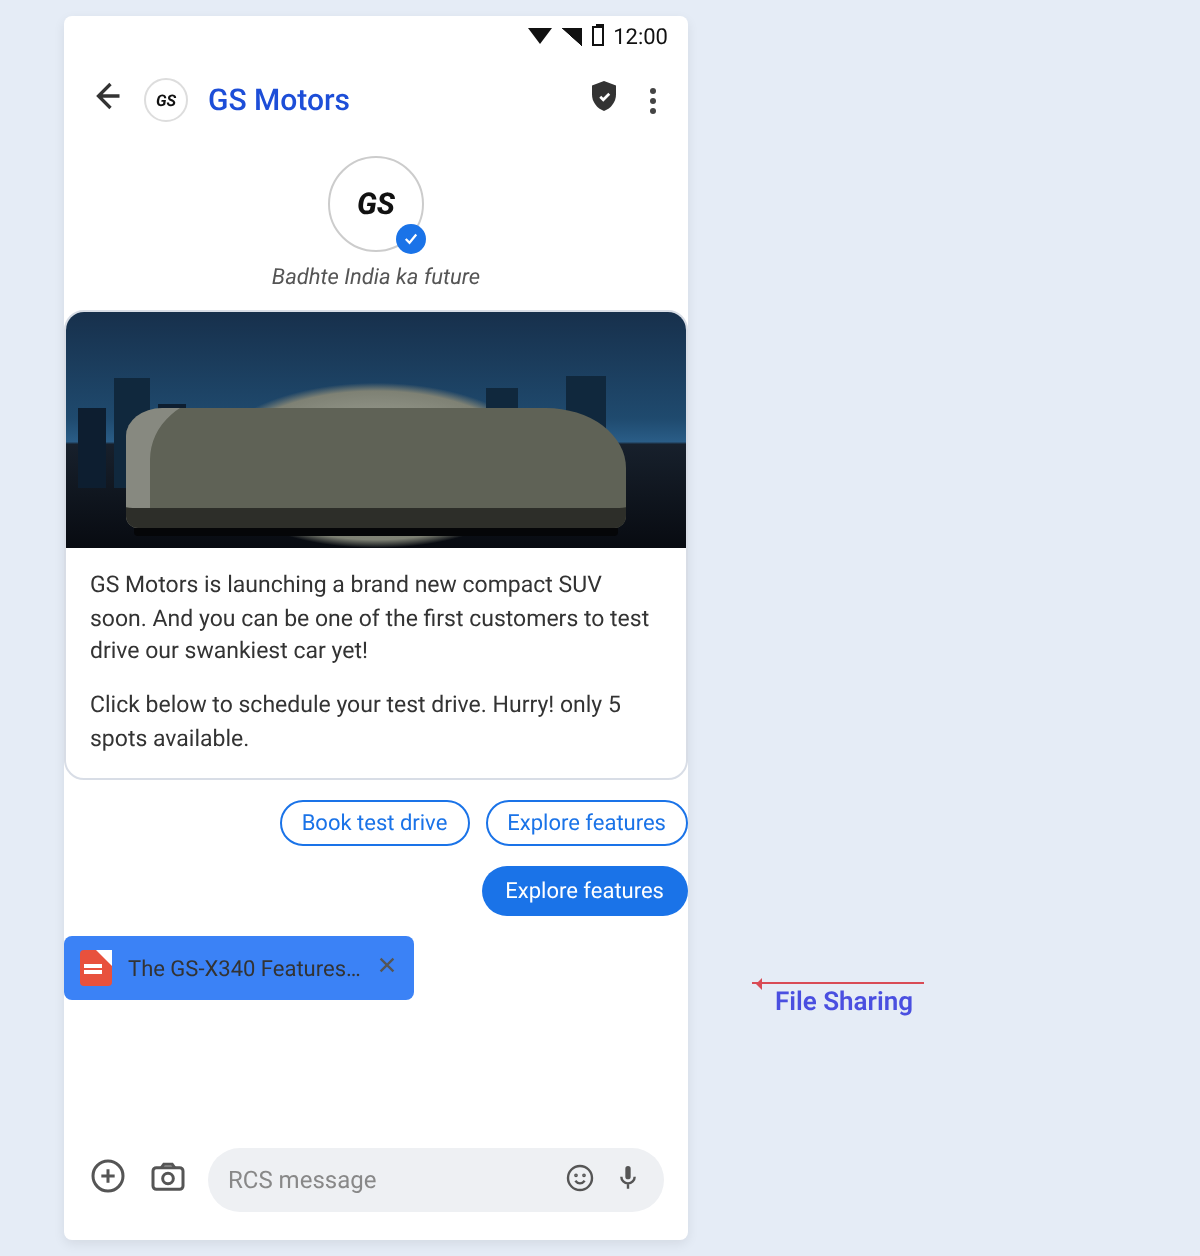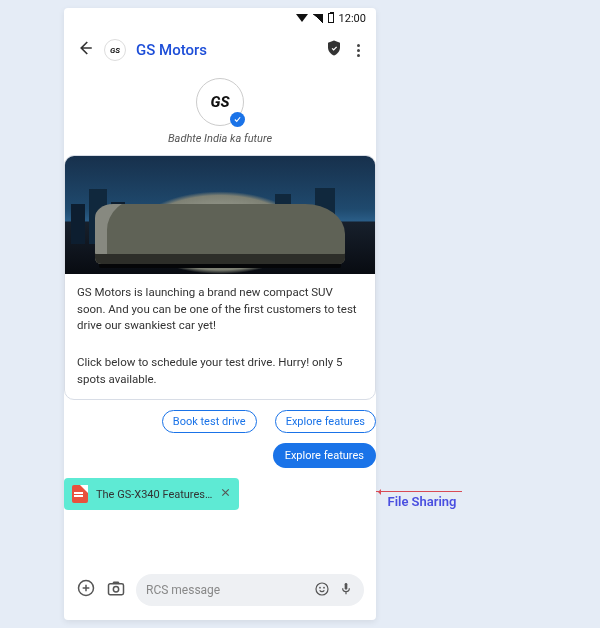--- a/index.html
+++ b/index.html
@@ -6,21 +6,21 @@
   body {
     background: #e5ecf6;
     font-family: -apple-system, BlinkMacSystemFont, "Segoe UI", Roboto, Arial, sans-serif;
     width: 600px;
     height: 628px;
     position: relative;
     overflow: hidden;
   }
   .phone {
     position: absolute;
-    left: 64px;
+    left: 32px;
     top: 8px;
     width: 312px;
     height: 612px;
     background: #fff;
     border-radius: 4px;
     box-shadow: 0 2px 6px rgba(0,0,0,0.08);
     display: flex;
     flex-direction: column;
   }
   
@@ -103,35 +103,35 @@
   .card-image::after{
     content:"";position:absolute;left:30px;right:30px;bottom:10px;height:60px;
     background:#5f6256;
     border-radius: 18px 40px 6px 6px / 14px 30px 6px 6px;
     box-shadow:
       inset 0 -24px 0 -14px #2d2e29,
       inset 30px 12px 0 -18px rgba(255,255,255,0.25),
       0 8px 0 -4px #050608;
   }
   .card-text{ padding:10px 12px 12px; font-size:11.5px; line-height:1.45; color:#333; }
-  .card-text p + p { margin-top:20px; }
-  
-  .chip-row{ display:flex; gap:18px; justify-content:flex-end; margin:10px 0; }
+  .card-text p + p { margin-top:10px; }
+  
+  .chip-row{ display:flex; gap:8px; justify-content:flex-end; margin:10px 0; }
   .chip{
     border:1px solid #1a73e8;color:#1a73e8;background:#fff;
     font-size:11px;padding:4px 10px;border-radius:999px;
   }
   .sent-bubble-row{ display:flex; justify-content:flex-end; margin-bottom:10px;}
   .sent-bubble{
     background:#1a73e8;color:#fff;font-size:11px;padding:6px 12px;border-radius:999px;
   }
   
   .file-row{ display:flex; }
   .file-chip{
-    display:flex;align-items:center;gap:8px;background:#5eead4;border-radius:4px;
+    display:flex;align-items:center;gap:8px;background:#3b82f6;border-radius:4px;
     padding:7px 8px;font-size:11px;color:#333;max-width:220px;
   }
   .pdf-icon{
     width:16px;height:18px;background:#e8513d;border-radius:2px;position:relative;
   }
   .pdf-icon::before{content:"";position:absolute;right:0;top:0;border-width:4px;border-style:solid;border-color:#fff #fff transparent transparent;}
   .pdf-icon::after{content:"";position:absolute;left:2px;top:7px;width:9px;height:2px;background:#fff;box-shadow:0 3px 0 #fff;}
   .file-close svg{width:11px;height:11px;}
   
   .composer{

